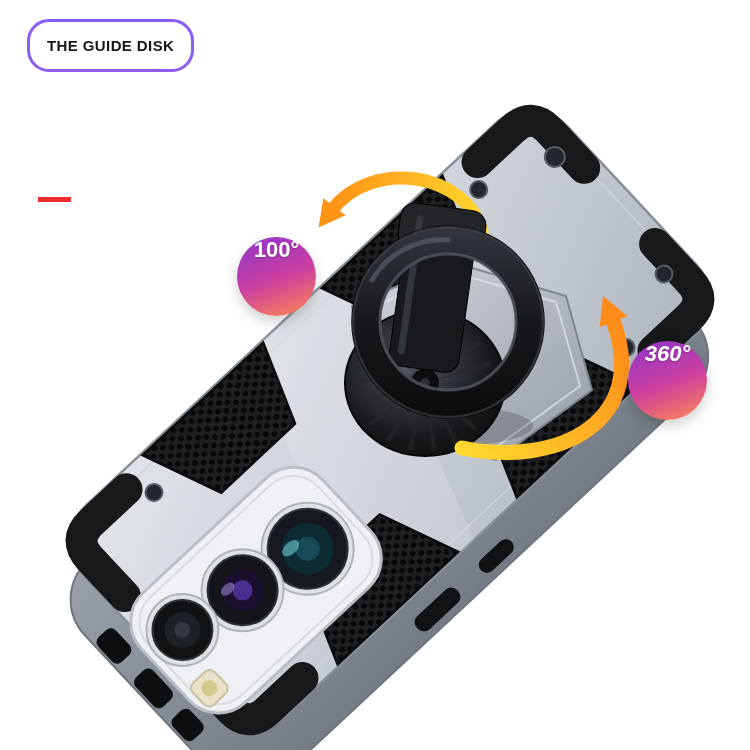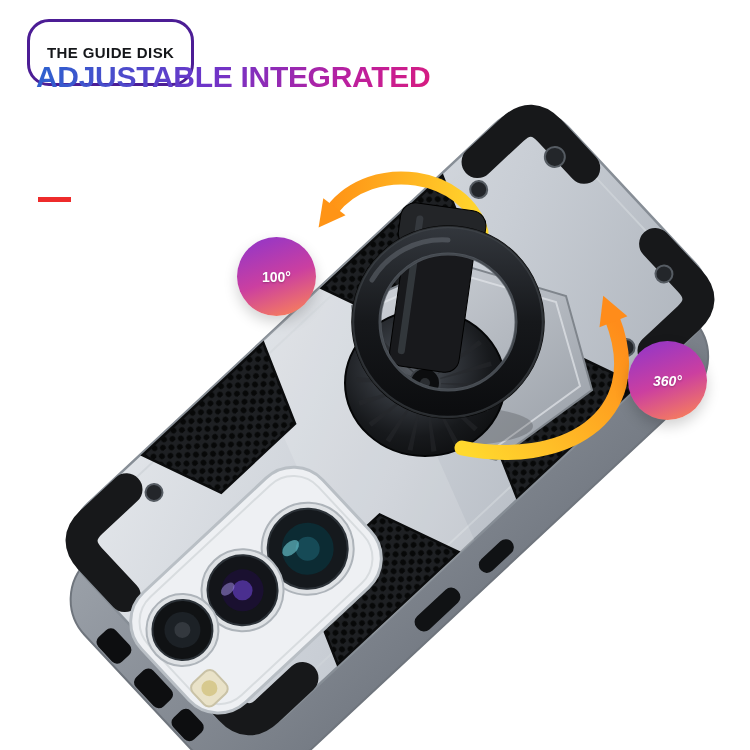--- a/index.html
+++ b/index.html
@@ -1,38 +1,38 @@
 <!DOCTYPE html>
 <html><head>
 <meta charset="utf-8">
 <style>
   html,body{margin:0;padding:0;background:#ffffff;font-family:"Liberation Sans","DejaVu Sans",sans-serif;}
   .stage{position:relative;width:750px;height:750px;background:#ffffff;overflow:hidden;margin:0 auto;}
   .stage svg{position:absolute;left:0;top:0;}
 
   .pill{
     position:absolute;left:27px;top:19px;
-    border:3px solid #4c1d95;border-radius:22px;background:#fff;
-    padding:22px 17px;font-size:15px;font-weight:800;letter-spacing:.4px;color:#15171a;
+    border:3px solid #8b5cf6;border-radius:22px;background:#fff;
+    padding:15px 17px;font-size:15px;font-weight:800;letter-spacing:.4px;color:#15171a;
     white-space:nowrap;
   }
   .headline{
     position:absolute;left:36px;top:60px;width:460px;
     font-size:30px;line-height:34px;font-weight:800;letter-spacing:-0.3px;
     background:linear-gradient(118deg,#2a63cf 0%,#6d35c9 38%,#bc1f9e 68%,#ed1a67 100%);
     -webkit-background-clip:text;background-clip:text;
     color:transparent;-webkit-text-fill-color:transparent;
   }
   .red-dash{position:absolute;left:38px;top:197px;width:33px;height:5px;background:#ee2b2b;}
 
   .angle-badge{
     position:absolute;width:79px;height:79px;border-radius:50%;
     background:linear-gradient(160deg,#8d35cc 0%,#cb3fa0 52%,#ff8a50 100%);
-    display:flex;align-items:center;justify-content:center;
-    color:#fff;font-size:14px;font-weight:800;
+    display:flex;align-items:flex-start;justify-content:center;
+    color:#fff;font-size:22px;font-weight:800;
     box-shadow:0 6px 14px rgba(0,0,0,.18);
     text-shadow:0 1px 2px rgba(0,0,0,.25);
   }
   .badge-100{left:237px;top:237px;}
   .badge-360{left:628px;top:341px;font-style:italic;}
 </style>
 </head>
 <body>
 
 <div class="stage">
@@ -183,21 +183,20 @@
       <path d="M 462 448 C 560 468 652 420 612 318" stroke="url(#arrowGrad2)" stroke-width="15" fill="none" stroke-linecap="round"></path>
       <polygon points="603.2,295.7 627.4,316.2 599.5,327.2" fill="#ff8c1a"></polygon>
     </g>
   </svg>
 
   <div class="pill">
     <span>THE GUIDE DISK</span>
   </div>
 
   <div class="headline">
-    <div>ADJUSTABLE INTEGRATED</div>
   </div>
 
   <div class="red-dash"></div>
 
   <div class="angle-badge badge-100">
     <span>100°</span>
   </div>
 
   <div class="angle-badge badge-360">
     <span>360°</span>

